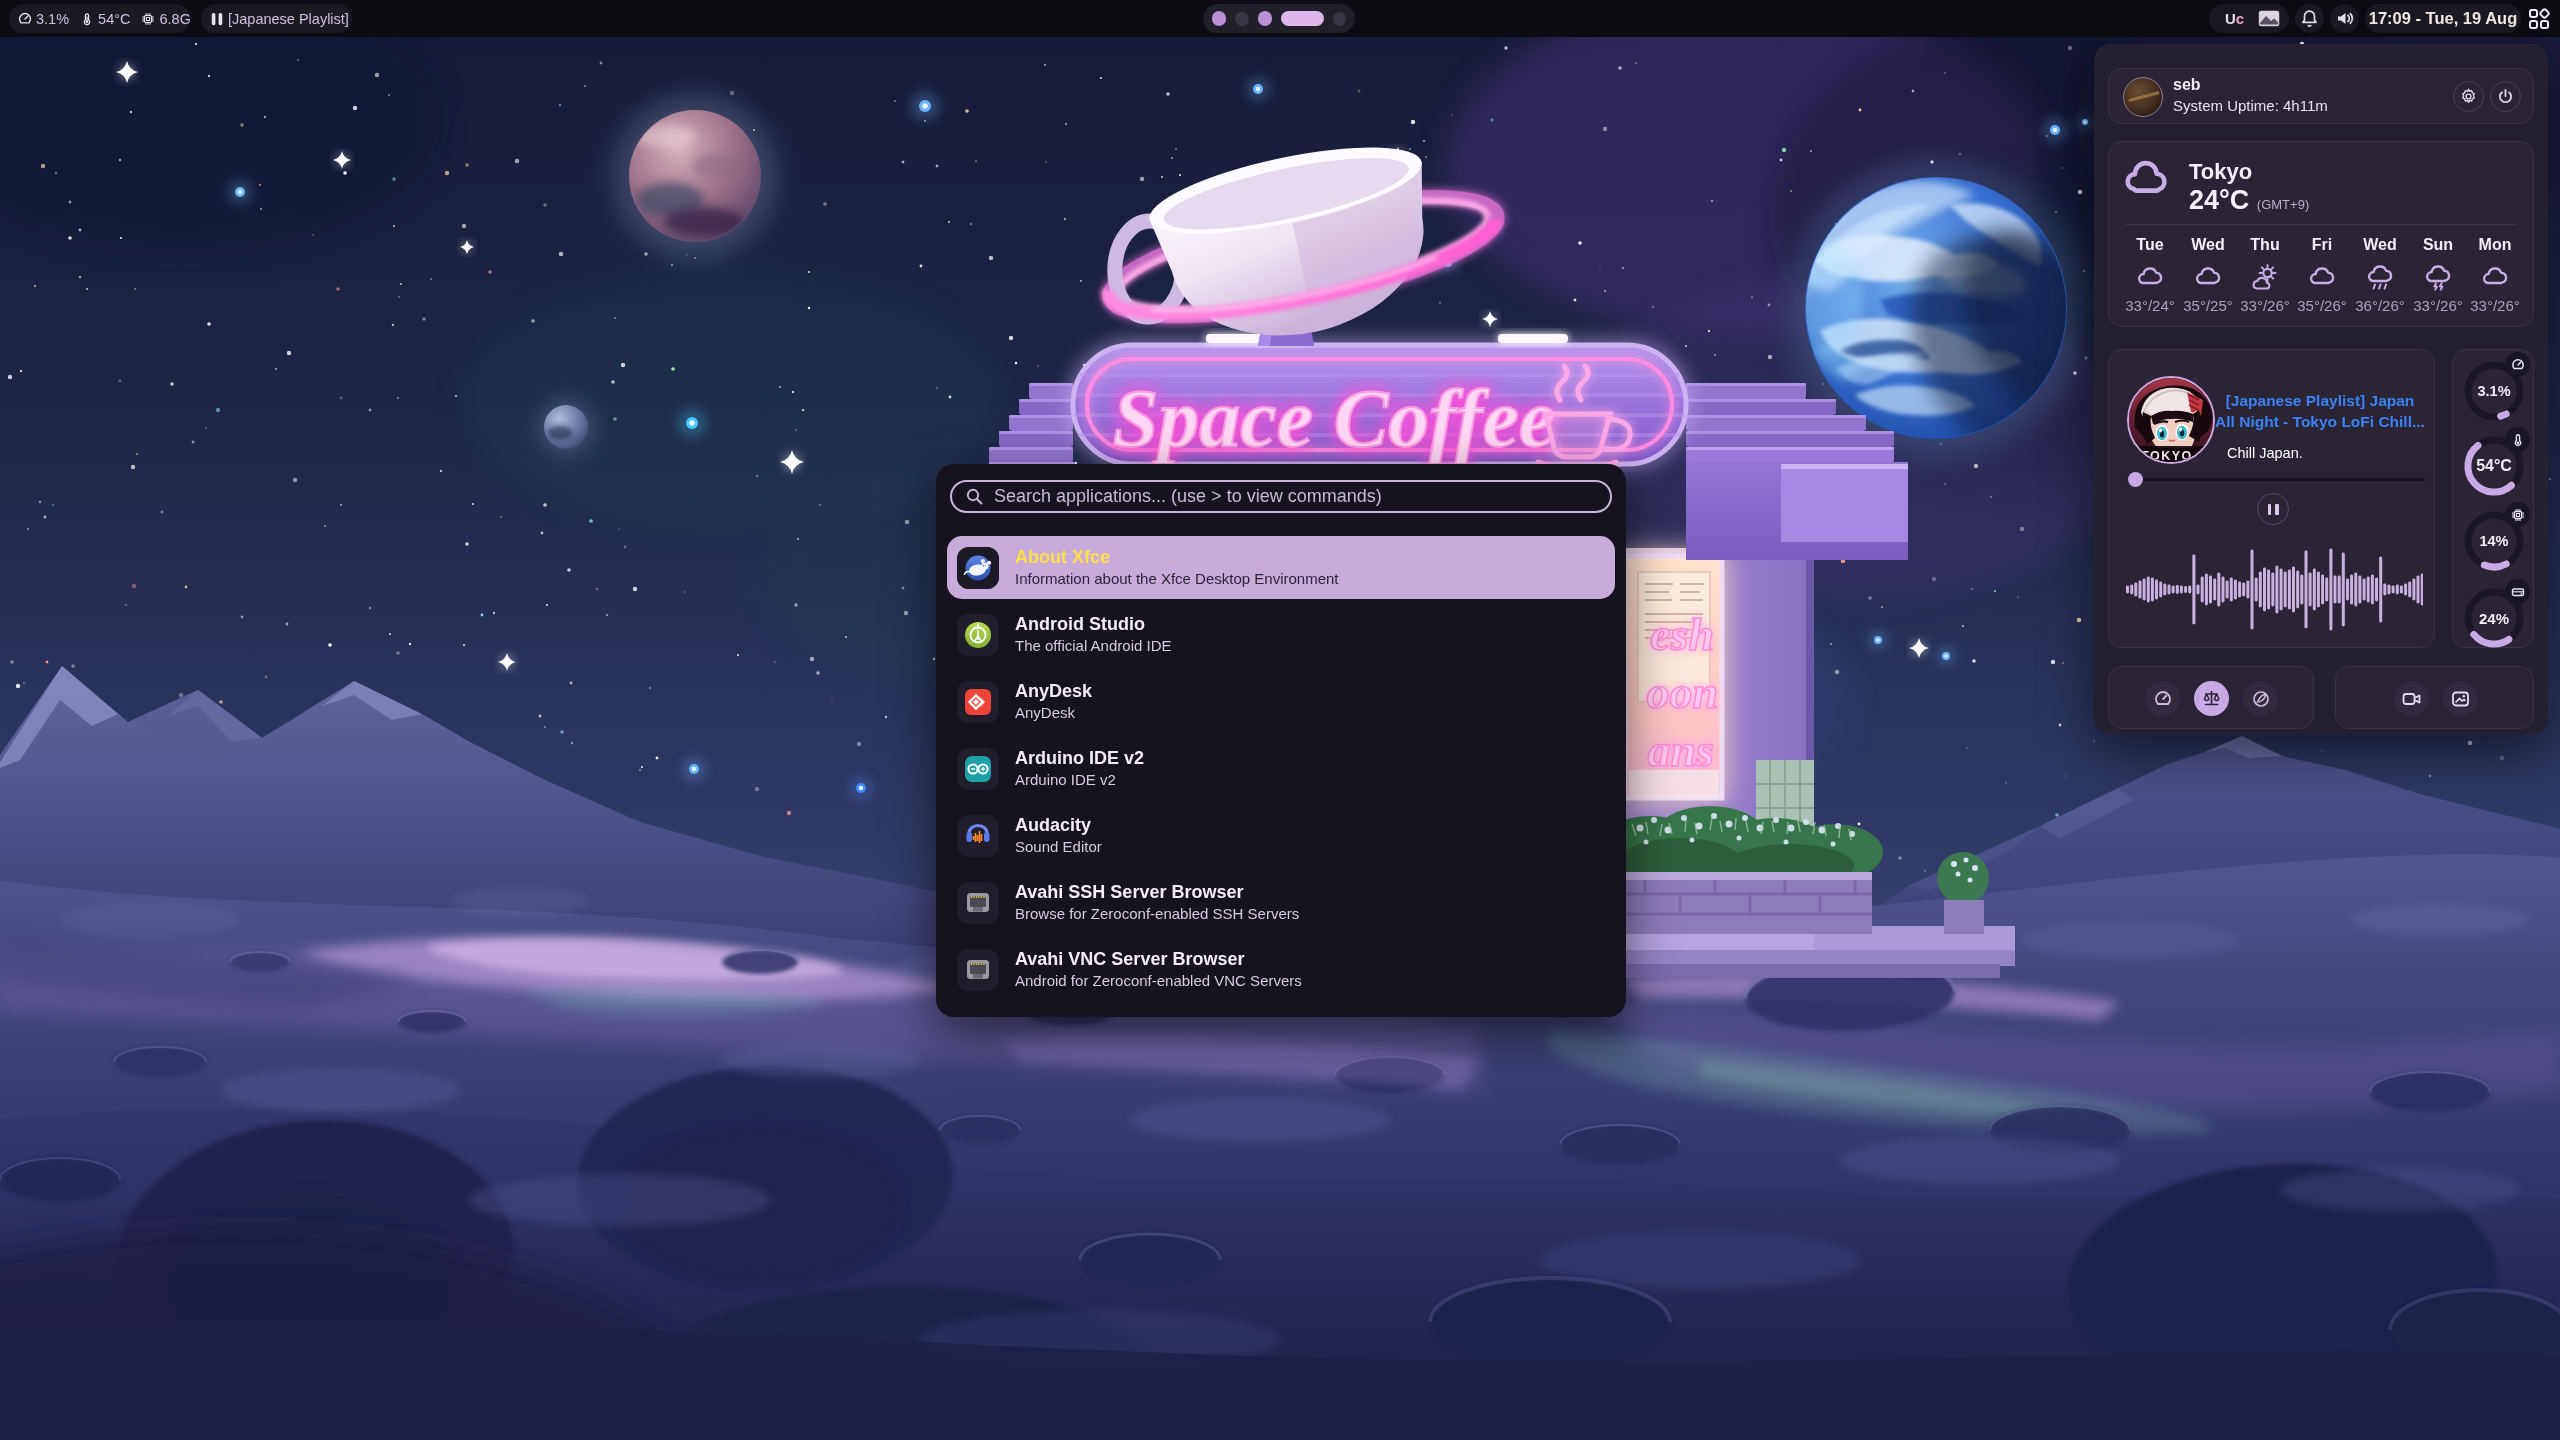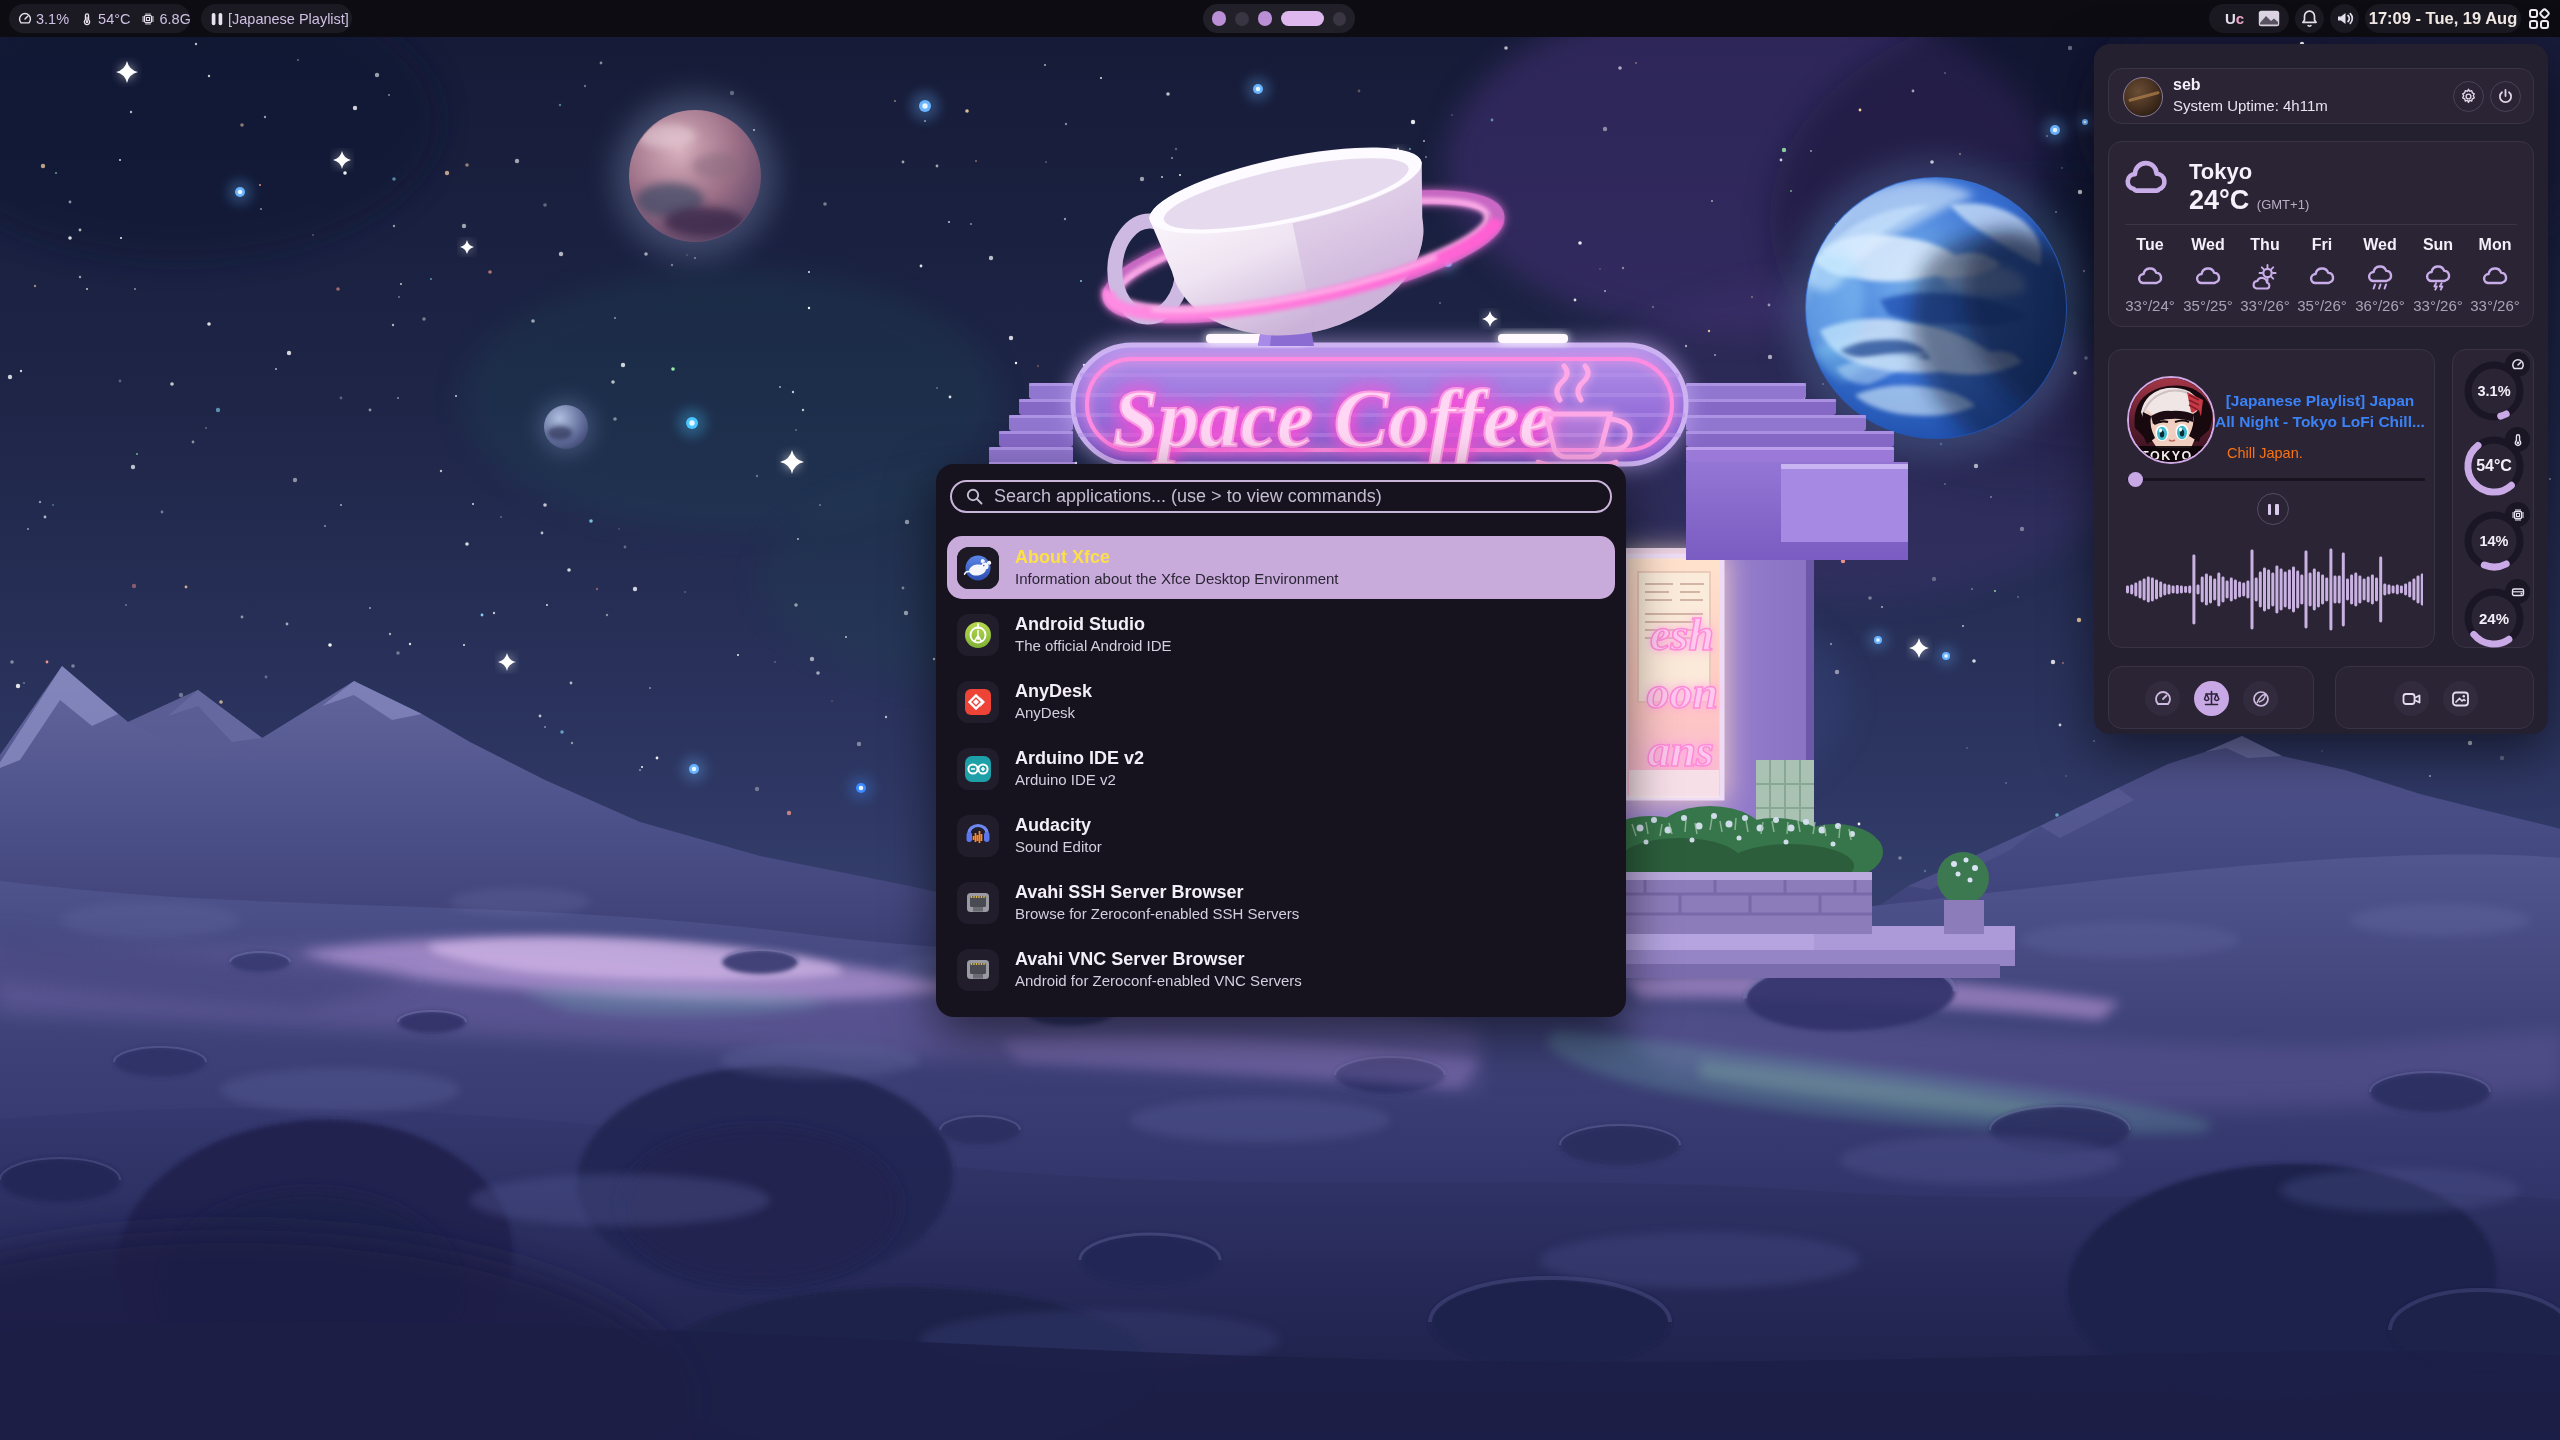--- a/index.html
+++ b/index.html
@@ -54,21 +54,21 @@
 .wxname .g{font-size:13px;color:#b9b0c4;font-weight:normal}
 .wxdiv{position:absolute;left:16px;right:16px;top:82px;height:1px;background:#3c3447}
 .wcol{position:absolute;top:94px;width:58px;text-align:center}
 .wcol .d{font-size:16px;font-weight:bold;color:#f3eef7}
 .wcol .ii{height:34px;margin-top:6px;display:flex;align-items:center;justify-content:center}
 .wcol .tt{font-size:15px;color:#aba2b8;margin-top:3px}
 #cmedia .art{position:absolute;left:18px;top:26px;width:88px;height:88px;border-radius:50%;
 border:2px solid #d0a8e4;overflow:hidden;background:#1a1020}
 #cmedia .ttl{position:absolute;left:106px;top:40px;width:210px;text-align:center;
 font-size:15.5px;font-weight:bold;color:#3b82f6;line-height:21px;overflow:hidden}
-#cmedia .sub{position:absolute;left:118px;top:95px;font-size:14.5px;color:#f97316}
+#cmedia .sub{position:absolute;left:118px;top:95px;font-size:14.5px;color:#ffffff}
 #cmedia .trk{position:absolute;left:18px;top:128px;width:298px;height:3px;background:#17131f;border-radius:2px}
 #cmedia .knob{position:absolute;left:19px;top:122px;width:15px;height:15px;border-radius:50%;background:#c9a8e6}
 #cmedia .pp{position:absolute;left:148px;top:143px;width:32px;height:32px;border-radius:50%;
 border:1.5px solid #554c64;display:flex;align-items:center;justify-content:center;gap:4px}
 #cmedia .pp i{width:3.5px;height:11px;background:#d9c9ec;border-radius:1px}
 .gauge{position:absolute;left:8px;width:66px;height:66px}
 .gauge .lbl{position:absolute;left:0;top:0;width:66px;height:66px;display:flex;align-items:center;
 justify-content:center;font-size:14.5px;font-weight:bold;color:#f3eef7}
 .gauge .mini{position:absolute;right:-3px;top:-6px;width:25px;height:25px;border-radius:50%;
 background:#1a1624;display:flex;align-items:center;justify-content:center}
@@ -1280,21 +1280,21 @@
         </svg>
       </div>
     </div>
     <div class="card" id="cweather">
       <div class="wxtop">
         <svg width="46" height="40" viewBox="0 0 46 40">
           <path d="M11 30 a7.5 7.5 0 0 1 1-14.9 A10.8 10.8 0 0 1 33.6 14.8 a8 8 0 0 1 2.3 15.6 q-0.5 1.2 -2 1.2 H13 q-1.2 0 -2-1.6 Z" fill="none" stroke="#c8ade8" stroke-width="4.6" stroke-linejoin="round"></path>
         </svg>
         <div class="wxname">
           <div class="c">Tokyo</div>
-          <div class="t">24°C <span class="g">(GMT+1)</span></div>
+          <div class="t">24°C <span class="g">(GMT+9)</span></div>
         </div>
       </div>
       <div class="wxdiv"></div>
       <div class="wcol" style="left:12px">
         <div class="d">Tue</div>
         <div class="ii">
           <svg width="28" height="26" viewBox="0 0 28 26">
             <path d="M7 19 a4.5 4.5 0 0 1 0.6-8.96 A6.5 6.5 0 0 1 20.2 8.9 a4.8 4.8 0 0 1 1.4 9.4 q-0.3 0.7 -1.2 0.7 H8 q-0.7 0 -1-0 Z" fill="none" stroke="#c8ade8" stroke-width="2.4" stroke-linejoin="round"></path>
           </svg>
         </div>

